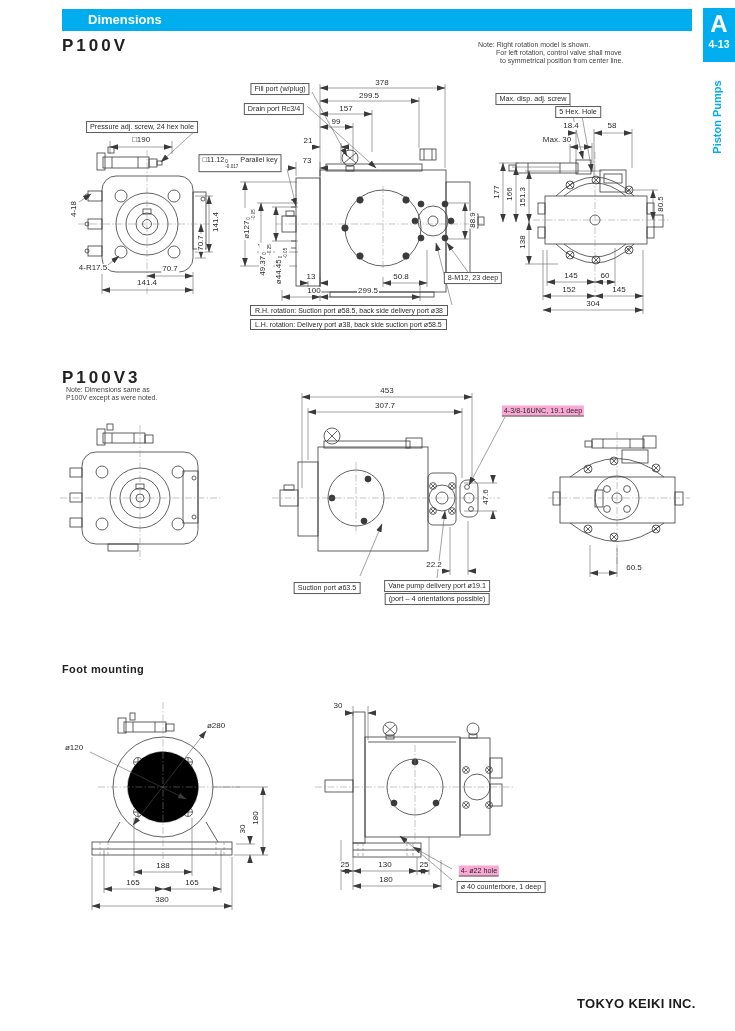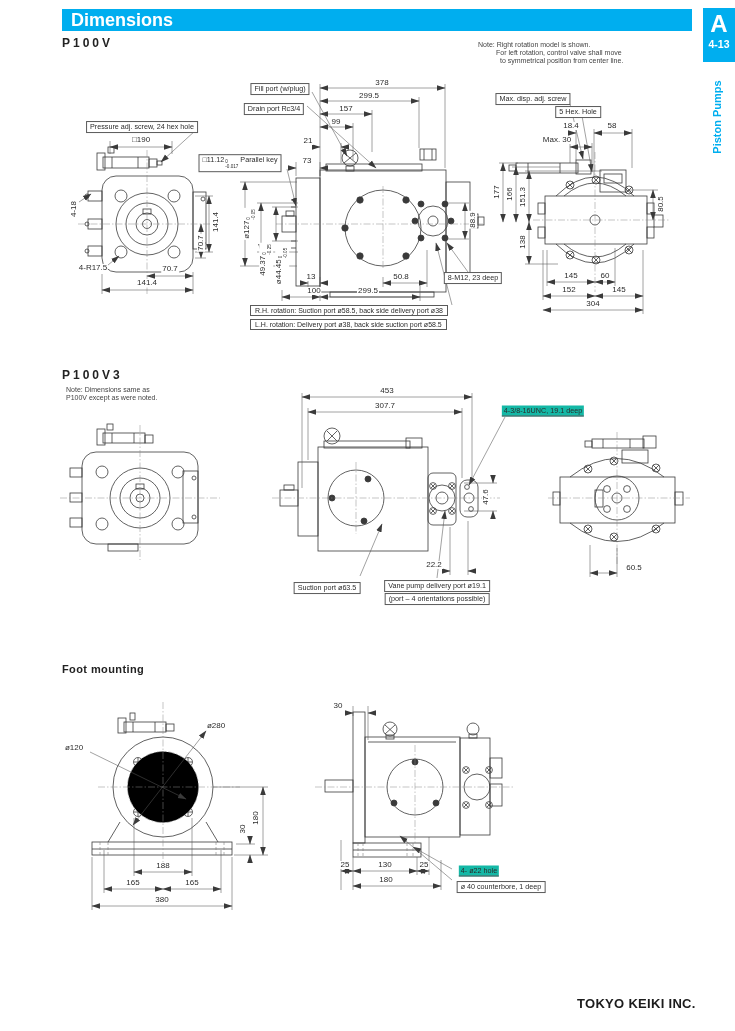--- a/index.html
+++ b/index.html
@@ -1,36 +1,36 @@
 <!DOCTYPE html>
 <html><head>
 <meta charset="utf-8">
 <style>
   html,body{margin:0;padding:0;background:#e8e8e8;}
   #page{position:relative;width:735px;height:1031px;background:#ffffff;overflow:hidden;
         font-family:"Liberation Sans",sans-serif;color:#2b2b2b;}
   svg{position:absolute;left:0;top:0;}
   
   #hbar{position:absolute;left:62px;top:9px;width:630px;height:22px;background:#00AEEF;}
-  #hbar .t{color:#fff;font-weight:bold;font-size:18px;line-height:22px;padding-left:9px;}
+  #hbar .t{color:#fff;font-weight:bold;font-size:13px;line-height:22px;padding-left:26px;}
   #tabA{position:absolute;left:703px;top:8px;width:32px;height:54px;background:#00AEEF;text-align:center;}
   #tabA .a{color:#fff;font-weight:bold;font-size:24px;line-height:32px;display:block;}
   #tabA .n{color:#fff;font-weight:bold;font-size:10.5px;display:block;margin-top:-2px;}
   #vside{position:absolute;left:717px;top:117px;transform:translate(-50%,-50%) rotate(-90deg);
          color:#00AEEF;font-weight:bold;font-size:11px;white-space:nowrap;}
-  .h1{position:absolute;font-weight:bold;font-size:12px;letter-spacing:3px;color:#222;}
+  .h1{position:absolute;font-weight:bold;font-size:17px;letter-spacing:3px;color:#222;}
   .h2{position:absolute;font-weight:bold;font-size:11px;letter-spacing:.4px;color:#222;}
   .note{position:absolute;font-size:7px;color:#444;white-space:nowrap;line-height:1.15;}
   
   .lbl{position:absolute;font-size:8px;line-height:1;background:#fff;padding:0 1px;
        white-space:nowrap;transform:translate(-50%,-50%);}
   .rot{transform:translate(-50%,-50%) rotate(-90deg);}
   .callout{position:absolute;font-size:7.2px;line-height:1.1;background:#fff;border:0.8px solid #5a5a5a;
        padding:1px 3px;white-space:nowrap;transform:translate(-50%,-50%);}
-  .plain-u{position:absolute;font-size:7.2px;background:#14b8a6;border-bottom:0.8px solid #5a5a5a;
+  .plain-u{position:absolute;font-size:7.2px;background:#f9a8d4;border-bottom:0.8px solid #5a5a5a;
        padding:0 2px 1px;white-space:nowrap;transform:translate(-50%,-50%);}
   .cbox-l{position:absolute;font-size:7px;background:#fff;border:0.8px solid #5a5a5a;
        padding:1px 4px;white-space:nowrap;}
   .tol{display:inline-flex;flex-direction:column;vertical-align:-1px;font-size:4.6px;line-height:1.05;margin-left:1px;}
   .tol i{font-style:normal;}
   #footer{position:absolute;left:577px;top:996px;font-weight:bold;font-size:13px;letter-spacing:.3px;color:#1c1c1c;}
 </style>
 </head>
 <body>
 

